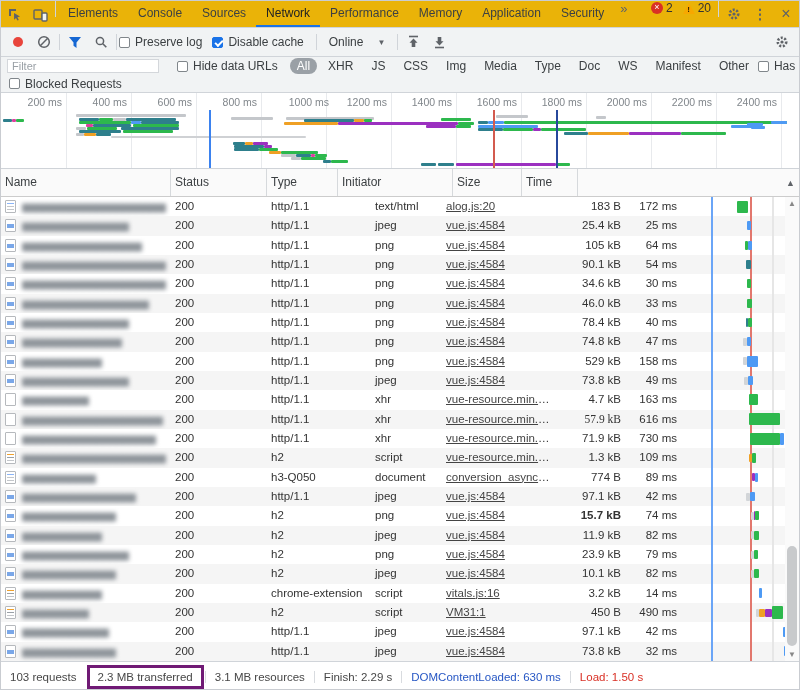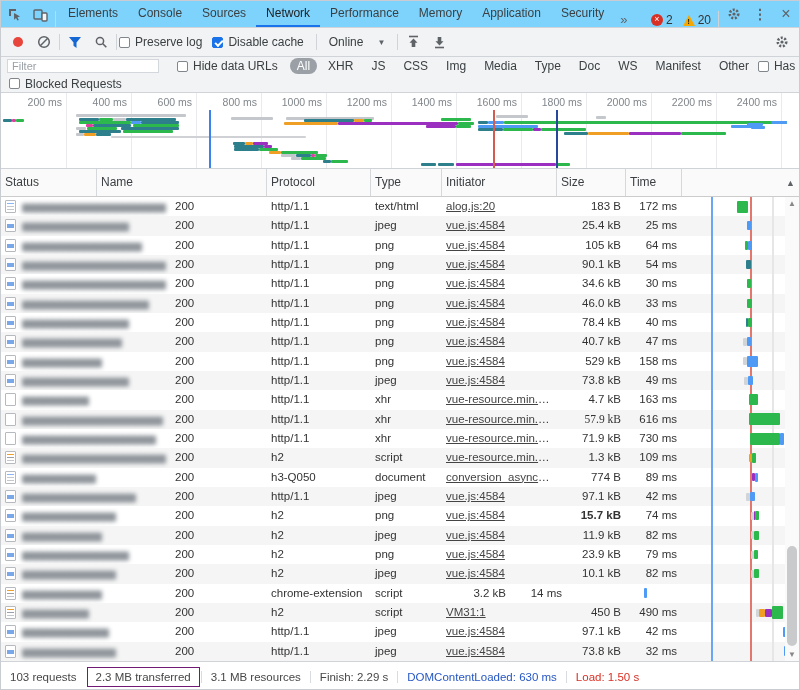--- a/index.html
+++ b/index.html
@@ -1,20 +1,20 @@
 <!DOCTYPE html>
 <html><head>
 <meta charset="utf-8">
 <style>
   * { box-sizing: border-box; margin: 0; padding: 0; }
   html,body { width: 800px; height: 690px; overflow: hidden; }
   body { font-family: "Liberation Sans", sans-serif; font-size: 12px; color: #333; background: #fff; border: 1px solid #c9ccd1; }
 
   
-  .tabbar { height: 27px; background: #7dd3fc; border-bottom: 1px solid #d0d4d9; display: flex; align-items: flex-end; }
+  .tabbar { height: 27px; background: #eab308; border-bottom: 1px solid #d0d4d9; display: flex; align-items: flex-start; }
   .icon-btn { width: 26px; height: 26px; display: flex; align-items: center; justify-content: center; color: #5f6368; cursor: pointer; flex: none; }
   .vdiv { width: 1px; height: 16px; background: #d0d4d9; margin: 0 2px; flex: none; }
   .tabs { display: flex; height: 100%; }
   .tab { padding: 0 10px; display: flex; align-items: center; color: #3c4043; cursor: pointer; border-bottom: 2px solid transparent; white-space: nowrap; }
   .tab.active { border-bottom: 2px solid #1a73e8; color: #202124; }
   .more-tabs { padding: 0 6px; color: #5f6368; font-size: 13px; cursor: pointer; }
   .tab-spacer { flex: 1; }
   .badge { display: flex; align-items: center; gap: 3px; margin: 0 5px; cursor: pointer; }
   .errdot { width: 12px; height: 12px; border-radius: 50%; background: #d93025; color: #fff; font-size: 9px; line-height: 11px; text-align: center; }
   .warntri { width: 0; height: 0; border-left: 6px solid transparent; border-right: 6px solid transparent; border-bottom: 11px solid #f7a800; position: relative; }
@@ -72,21 +72,21 @@
   .scrollbar { position: absolute; top: 0; bottom: 0; right: 0; width: 14px; background: #fafafa; z-index: 3; }
   .sb-btn { position: absolute; left: 0; width: 14px; height: 13px; text-align: center; font-size: 8px; color: #888; line-height: 13px; cursor: pointer; }
   .sb-thumb { position: absolute; left: 2px; width: 10px; background: #c8cacc; border-radius: 5px; cursor: pointer; }
 
   
   .statusbar { height: 30px; background: #fff; border-top: 1px solid #d0d4d9; display: flex; align-items: center; font-size: 11.5px; color: #474747; }
   .sbitem { padding: 0 9px; border-left: 1px solid #d8dbdf; white-space: nowrap; }
   .sbitem:first-child { border-left: none; }
   .sbitem.dcl { color: #2757c4; }
   .sbitem.load { color: #d93025; }
-  .annot { border: 1px solid #701a75; padding: 3px 8px; margin: 0 1px; }
+  .annot { border: 3px solid #701a75; padding: 3px 8px; margin: 0 1px; }
   .annot .sbitem { border-left: none; padding: 0; }
 
   svg { display: block; }
 </style>
 </head>
 <body>
 
 <div class="devtools">
 
   <div class="tabbar">
@@ -226,21 +226,21 @@
   <div class="overview" id="overview">
       <div class="ov-grid" style="left: 65px;"></div>
       <div class="ov-tick" style="left: 5px;">200 ms</div>
       <div class="ov-grid" style="left: 130px;"></div>
       <div class="ov-tick" style="left: 70px;">400 ms</div>
       <div class="ov-grid" style="left: 195px;"></div>
       <div class="ov-tick" style="left: 135px;">600 ms</div>
       <div class="ov-grid" style="left: 260px;"></div>
       <div class="ov-tick" style="left: 200px;">800 ms</div>
       <div class="ov-grid" style="left: 325px;"></div>
-      <div class="ov-tick" style="left: 265px;">1000 ms</div>
+      <div class="ov-tick" style="left: 272px;">1000 ms</div>
       <div class="ov-grid" style="left: 390px;"></div>
       <div class="ov-tick" style="left: 330px;">1200 ms</div>
       <div class="ov-grid" style="left: 455px;"></div>
       <div class="ov-tick" style="left: 395px;">1400 ms</div>
       <div class="ov-grid" style="left: 520px;"></div>
       <div class="ov-tick" style="left: 460px;">1600 ms</div>
       <div class="ov-grid" style="left: 585px;"></div>
       <div class="ov-tick" style="left: 525px;">1800 ms</div>
       <div class="ov-grid" style="left: 650px;"></div>
       <div class="ov-tick" style="left: 590px;">2000 ms</div>
@@ -320,23 +320,22 @@
       <div class="ov-bar" style="left: 628px; top: 39px; width: 52px; background: rgb(155, 48, 192);"></div>
       <div class="ov-bar" style="left: 680px; top: 39px; width: 45px; background: rgb(45, 184, 77);"></div>
       <div class="ov-bar" style="left: 746px; top: 30px; width: 16px; background: rgb(78, 154, 244);"></div>
       <div class="ov-bar" style="left: 750px; top: 33px; width: 14px; background: rgb(78, 154, 244);"></div>
       <div class="ov-marker" style="left: 208px; background: rgb(59, 130, 239);"></div>
       <div class="ov-marker" style="left: 492px; background: rgb(211, 91, 79);"></div>
       <div class="ov-marker" style="left: 555px; background: rgb(39, 72, 156);"></div>
     </div>
 
   <div class="gridheader" id="gridheader">
+      <div class="hcell" style="width: 170px;">Name</div>
       <div class="hcell" style="width: 96px;">Status</div>
-      <div class="hcell" style="width: 170px;">Name</div>
-      <div class="hcell" style="width: 104px;">Protocol</div>
       <div class="hcell" style="width: 71px;">Type</div>
       <div class="hcell" style="width: 115px;">Initiator</div>
       <div class="hcell" style="width: 69px;">Size</div>
       <div class="hcell" style="width: 56px;">Time</div>
       <div class="sort-arrow">▲</div>
     </div>
   <div class="gridrows" id="gridrows">
       <div class="nrow">
         <div class="cell namecell" style="width: 170px;">
           <span class="ficon ficon-document"></span>
@@ -446,21 +445,21 @@
       </div>
       <div class="nrow">
         <div class="cell namecell" style="width: 170px;">
           <span class="ficon ficon-image"></span>
           <span class="mask">▆▆▆▆▆▆▆▆▆▆▆▆▆▆▆</span>
         </div>
         <div class="cell" style="width: 96px;">200</div>
         <div class="cell" style="width: 104px;">http/1.1</div>
         <div class="cell" style="width: 71px;">png</div>
         <div class="cell" style="width: 115px;"><span class="initlink">vue.js:4584</span></div>
-        <div class="cell c-num" style="width: 69px;">40.7 kB</div>
+        <div class="cell c-num" style="width: 69px;">74.8 kB</div>
         <div class="cell c-num" style="width: 56px;">47 ms</div>
         <div class="cell wfcell" style="width: 119px;">
           <div class="wfbar" style="left: 61px; width: 4px; height: 8px; top: 5.665px; background: rgb(210, 213, 216);"></div>
           <div class="wfbar" style="left: 65px; width: 4px; height: 9px; top: 5.165px; background: rgb(78, 154, 244);"></div>
         </div>
       </div>
       <div class="nrow">
         <div class="cell namecell" style="width: 170px;">
           <span class="ficon ficon-image"></span>
           <span class="mask">▆▆▆▆▆▆▆▆▆▆▆▆</span>
@@ -652,20 +651,21 @@
         </div>
       </div>
       <div class="nrow">
         <div class="cell namecell" style="width: 170px;">
           <span class="ficon ficon-script"></span>
           <span class="mask">▆▆▆▆▆▆▆▆▆▆▆▆</span>
         </div>
         <div class="cell" style="width: 96px;">200</div>
         <div class="cell" style="width: 104px;">chrome-extension</div>
         <div class="cell" style="width: 71px;">script</div>
+        <div class="cell" style="width: 115px;"><span class="initlink">vitals.js:16</span></div>
         <div class="cell c-num" style="width: 69px;">3.2 kB</div>
         <div class="cell c-num" style="width: 56px;">14 ms</div>
         <div class="cell wfcell" style="width: 119px;">
           <div class="wfbar" style="left: 77px; width: 3px; height: 10px; top: 4.665px; background: rgb(78, 154, 244);"></div>
         </div>
       </div>
       <div class="nrow">
         <div class="cell namecell" style="width: 170px;">
           <span class="ficon ficon-script"></span>
           <span class="mask">▆▆▆▆▆▆▆▆▆▆</span>

